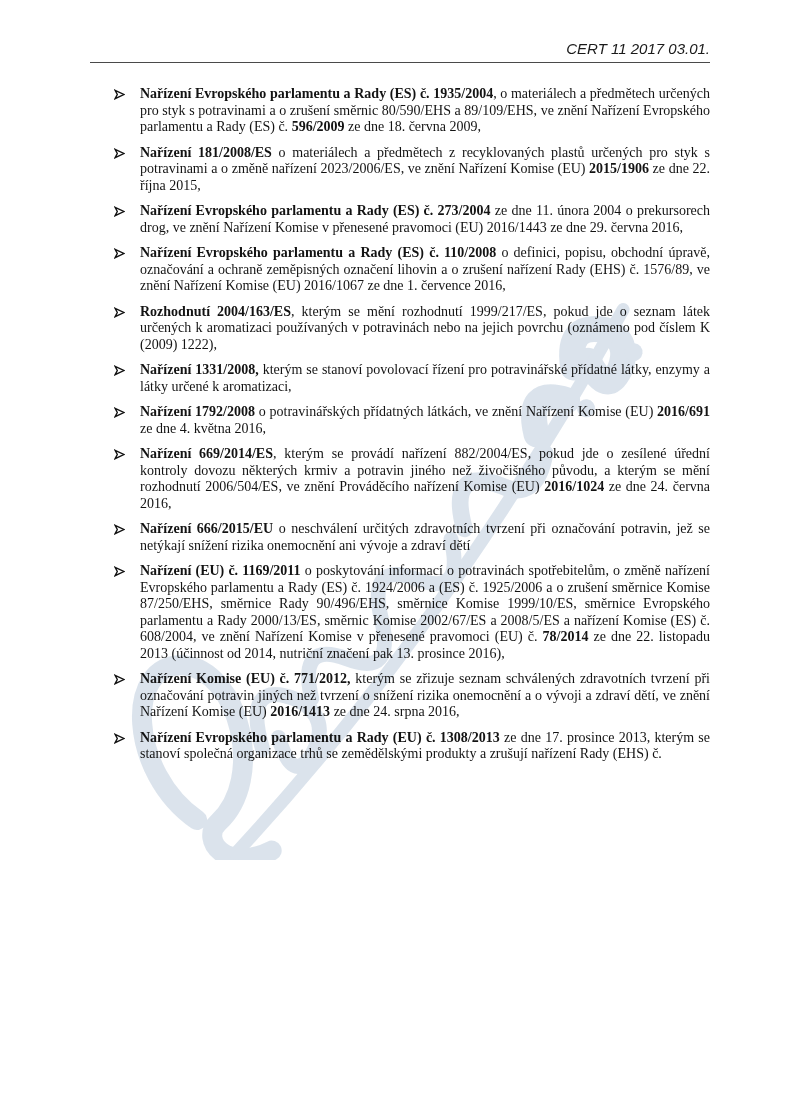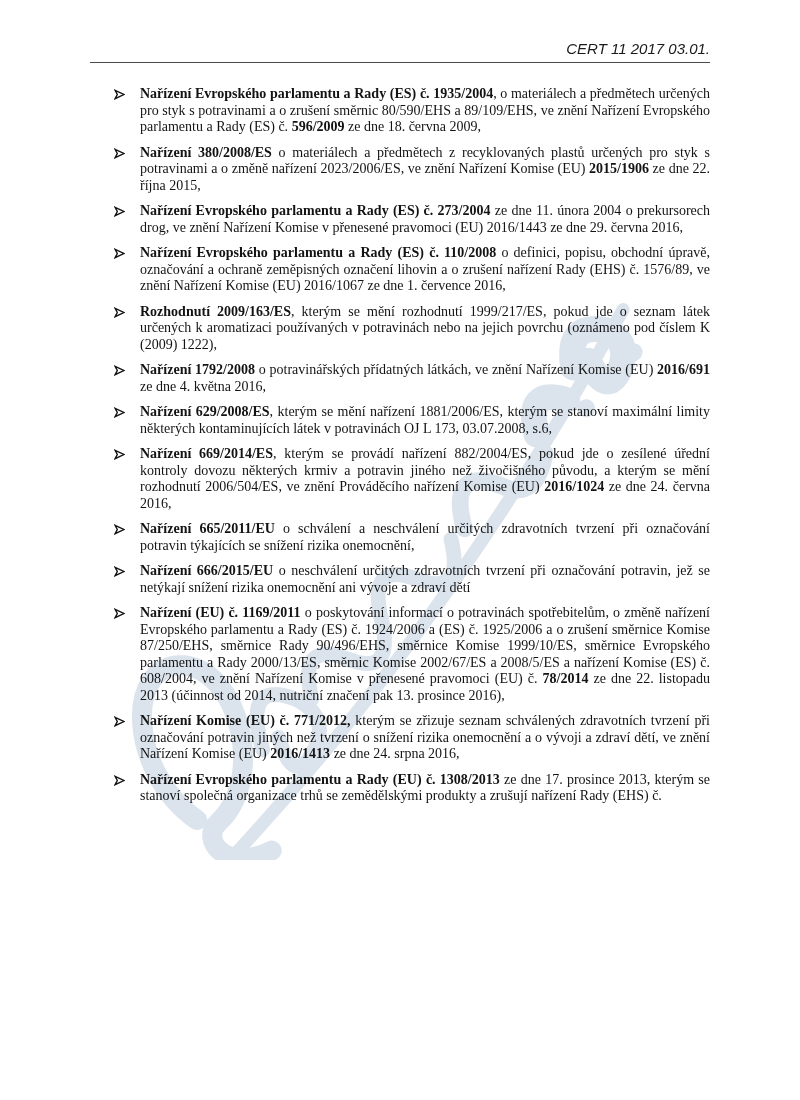--- a/index.html
+++ b/index.html
@@ -108,21 +108,21 @@
           </svg>
         </span>
         <p><strong>Nařízení Evropského parlamentu a Rady (ES) č. 1935/2004</strong>, o materiálech a předmětech určených pro styk s potravinami a o zrušení směrnic 80/590/EHS a 89/109/EHS, ve znění Nařízení Evropského parlamentu a Rady (ES) č. <strong>596/2009</strong> ze dne 18. června 2009,</p>
       </div>
       <div class="item">
         <span class="bullet">
           <svg width="11" height="11" viewBox="0 0 12 12">
             <polygon points="1.2,1.5 10.8,6 1.2,10.5 3.6,6" fill="none" stroke="#111" stroke-width="1.5" stroke-linejoin="miter"></polygon>
           </svg>
         </span>
-        <p><strong>Nařízení 380/2008/ES</strong> o materiálech a předmětech z recyklovaných plastů určených pro styk s potravinami a o změně nařízení 2023/2006/ES, ve znění Nařízení Komise (EU) <strong>2015/1906</strong> ze dne 22. října 2015,</p>
+        <p><strong>Nařízení 181/2008/ES</strong> o materiálech a předmětech z recyklovaných plastů určených pro styk s potravinami a o změně nařízení 2023/2006/ES, ve znění Nařízení Komise (EU) <strong>2015/1906</strong> ze dne 22. října 2015,</p>
       </div>
       <div class="item">
         <span class="bullet">
           <svg width="11" height="11" viewBox="0 0 12 12">
             <polygon points="1.2,1.5 10.8,6 1.2,10.5 3.6,6" fill="none" stroke="#111" stroke-width="1.5" stroke-linejoin="miter"></polygon>
           </svg>
         </span>
         <p><strong>Nařízení Evropského parlamentu a Rady (ES) č. 273/2004</strong> ze dne 11. února 2004 o prekursorech drog, ve znění Nařízení Komise v přenesené pravomoci (EU) 2016/1443 ze dne 29. června 2016,</p>
       </div>
       <div class="item">
@@ -132,53 +132,45 @@
           </svg>
         </span>
         <p><strong>Nařízení Evropského parlamentu a Rady (ES) č. 110/2008</strong> o definici, popisu, obchodní úpravě, označování a ochraně zeměpisných označení lihovin a o zrušení nařízení Rady (EHS) č. 1576/89, ve znění Nařízení Komise (EU) 2016/1067 ze dne 1. července 2016,</p>
       </div>
       <div class="item">
         <span class="bullet">
           <svg width="11" height="11" viewBox="0 0 12 12">
             <polygon points="1.2,1.5 10.8,6 1.2,10.5 3.6,6" fill="none" stroke="#111" stroke-width="1.5" stroke-linejoin="miter"></polygon>
           </svg>
         </span>
-        <p><strong>Rozhodnutí 2009/163/ES</strong>, kterým se mění rozhodnutí 1999/217/ES, pokud jde o seznam látek určených k aromatizaci používaných v potravinách nebo na jejich povrchu (oznámeno pod číslem K (2009) 1222),</p>
+        <p><strong>Rozhodnutí 2004/163/ES</strong>, kterým se mění rozhodnutí 1999/217/ES, pokud jde o seznam látek určených k aromatizaci používaných v potravinách nebo na jejich povrchu (oznámeno pod číslem K (2009) 1222),</p>
+      </div>
+      <div class="item">
+        <span class="bullet">
+          <svg width="11" height="11" viewBox="0 0 12 12">
+            <polygon points="1.2,1.5 10.8,6 1.2,10.5 3.6,6" fill="none" stroke="#111" stroke-width="1.5" stroke-linejoin="miter"></polygon>
+          </svg>
+        </span>
+        <p><strong>Nařízení 1331/2008,</strong> kterým se stanoví povolovací řízení pro potravinářské přídatné látky, enzymy a látky určené k aromatizaci,</p>
       </div>
       <div class="item">
         <span class="bullet">
           <svg width="11" height="11" viewBox="0 0 12 12">
             <polygon points="1.2,1.5 10.8,6 1.2,10.5 3.6,6" fill="none" stroke="#111" stroke-width="1.5" stroke-linejoin="miter"></polygon>
           </svg>
         </span>
         <p><strong>Nařízení 1792/2008</strong> o potravinářských přídatných látkách, ve znění Nařízení Komise (EU) <strong>2016/691</strong> ze dne 4. května 2016,</p>
       </div>
       <div class="item">
         <span class="bullet">
           <svg width="11" height="11" viewBox="0 0 12 12">
             <polygon points="1.2,1.5 10.8,6 1.2,10.5 3.6,6" fill="none" stroke="#111" stroke-width="1.5" stroke-linejoin="miter"></polygon>
           </svg>
         </span>
-        <p><strong>Nařízení 629/2008/ES</strong>, kterým se mění nařízení 1881/2006/ES, kterým se stanoví maximální limity některých kontaminujících látek v potravinách  OJ L 173, 03.07.2008, s.6,</p>
-      </div>
-      <div class="item">
-        <span class="bullet">
-          <svg width="11" height="11" viewBox="0 0 12 12">
-            <polygon points="1.2,1.5 10.8,6 1.2,10.5 3.6,6" fill="none" stroke="#111" stroke-width="1.5" stroke-linejoin="miter"></polygon>
-          </svg>
-        </span>
         <p><strong>Nařízení 669/2014/ES</strong>, kterým se provádí nařízení  882/2004/ES, pokud jde o zesílené úřední kontroly dovozu některých krmiv a potravin jiného než živočišného původu, a kterým se mění rozhodnutí 2006/504/ES, ve znění Prováděcího nařízení Komise (EU) <strong>2016/1024</strong> ze dne 24. června 2016,</p>
-      </div>
-      <div class="item">
-        <span class="bullet">
-          <svg width="11" height="11" viewBox="0 0 12 12">
-            <polygon points="1.2,1.5 10.8,6 1.2,10.5 3.6,6" fill="none" stroke="#111" stroke-width="1.5" stroke-linejoin="miter"></polygon>
-          </svg>
-        </span>
-        <p><strong>Nařízení 665/2011/EU</strong> o schválení a neschválení určitých zdravotních tvrzení při označování potravin týkajících se snížení rizika onemocnění,</p>
       </div>
       <div class="item">
         <span class="bullet">
           <svg width="11" height="11" viewBox="0 0 12 12">
             <polygon points="1.2,1.5 10.8,6 1.2,10.5 3.6,6" fill="none" stroke="#111" stroke-width="1.5" stroke-linejoin="miter"></polygon>
           </svg>
         </span>
         <p><strong>Nařízení 666/2015/EU</strong> o neschválení určitých zdravotních tvrzení při označování potravin, jež se netýkají snížení rizika onemocnění ani vývoje a zdraví dětí</p>
       </div>
       <div class="item">

